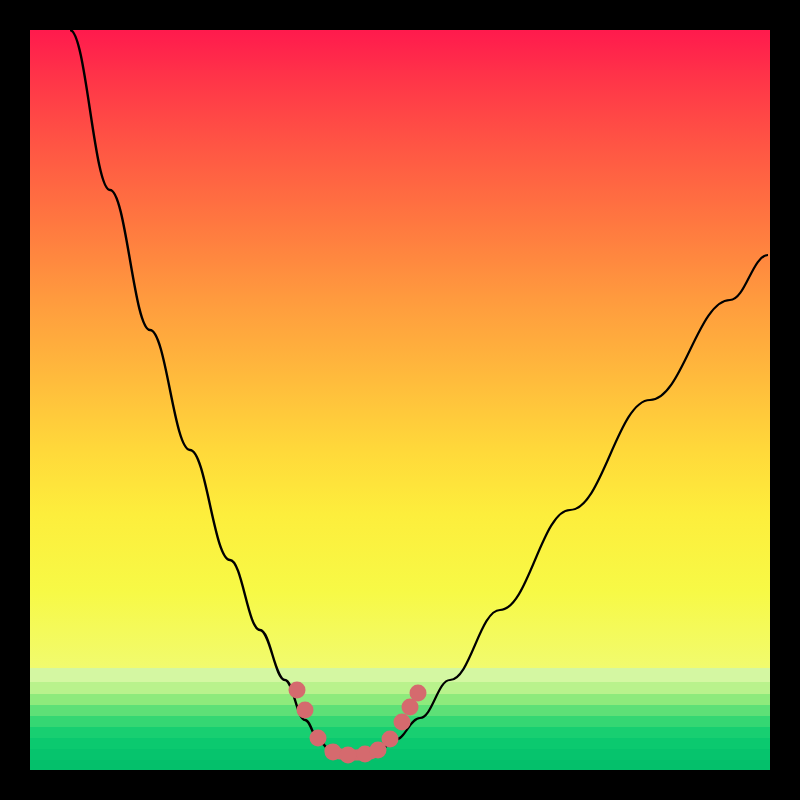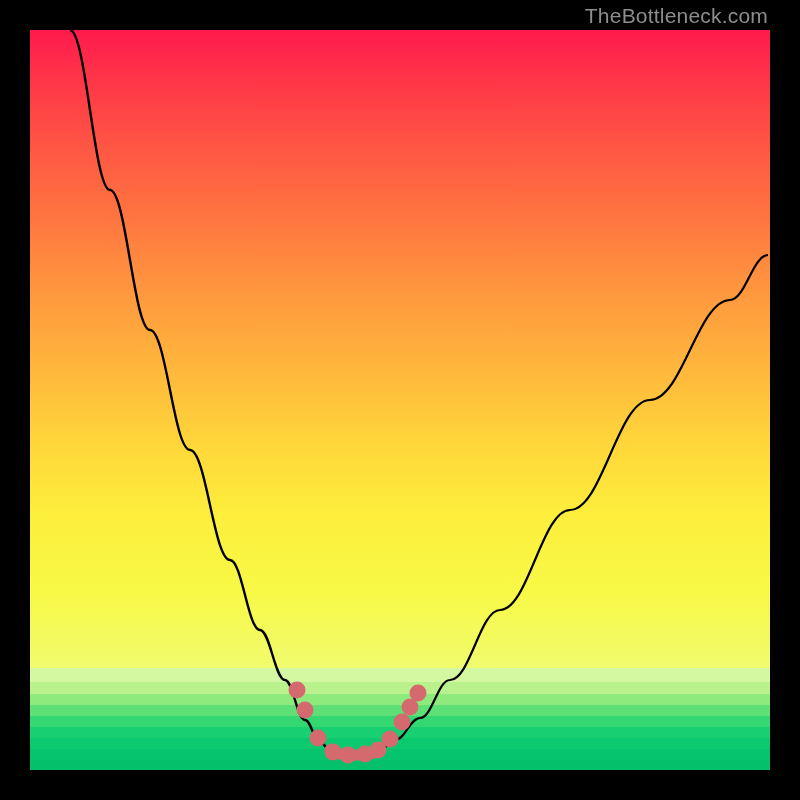--- a/index.html
+++ b/index.html
@@ -67,21 +67,20 @@
     inset: 0;
     width: 740px;
     height: 740px;
     pointer-events: none;
   }
 </style>
 </head>
 <body>
 
 <div class="frame">
-  <div class="watermark">TheBottleneck.com</div>
 
   <div class="plot-area">
     <div class="gradient-stack">
       <div class="gradient-main"></div>
 
       <div class="band" style="height:14px;background:#d4f7a2;"></div>
       <div class="band" style="height:12px;background:#b9f28c;"></div>
       <div class="band" style="height:11px;background:#8eea7c;"></div>
       <div class="band" style="height:11px;background:#5ee077;"></div>
       <div class="band" style="height:11px;background:#35d773;"></div>

